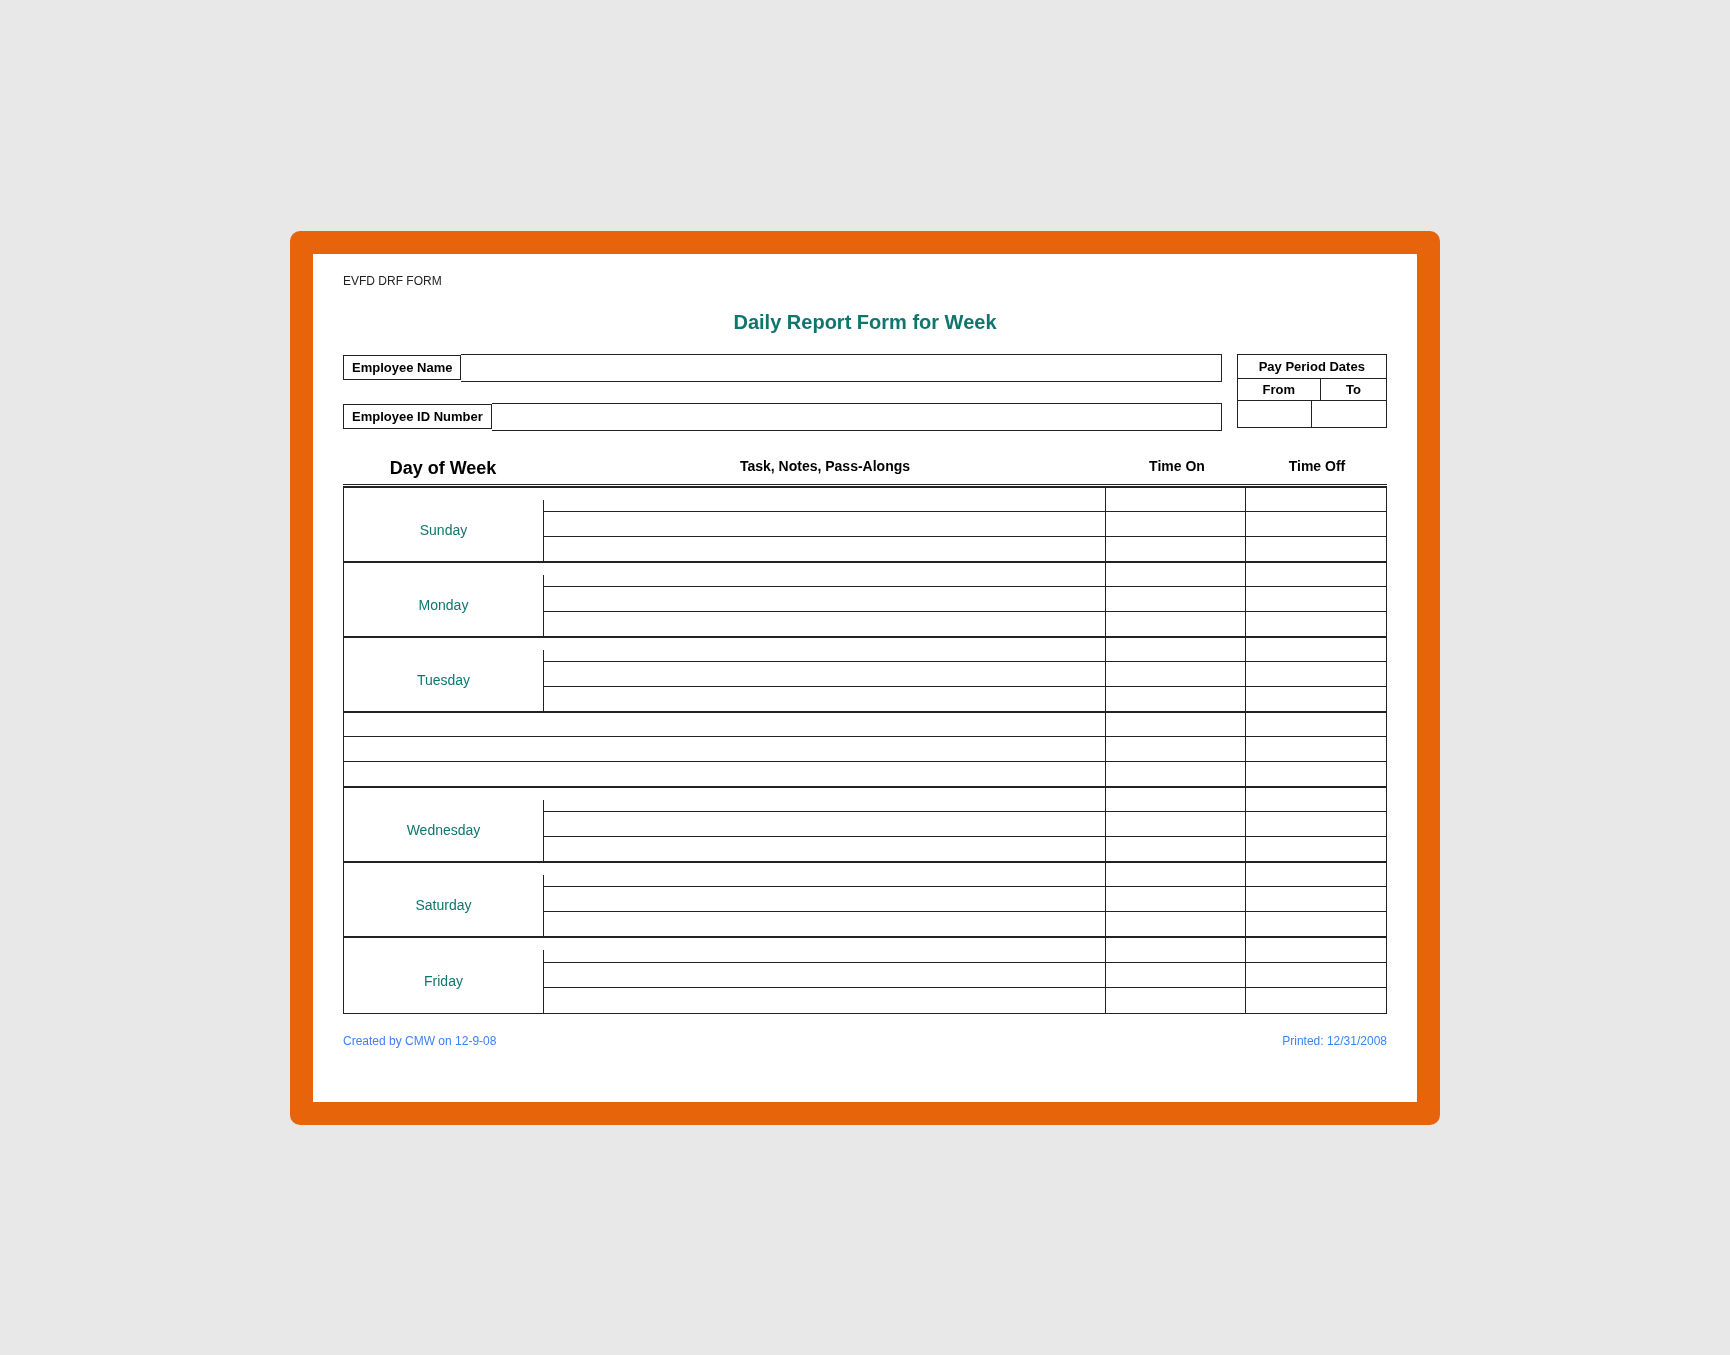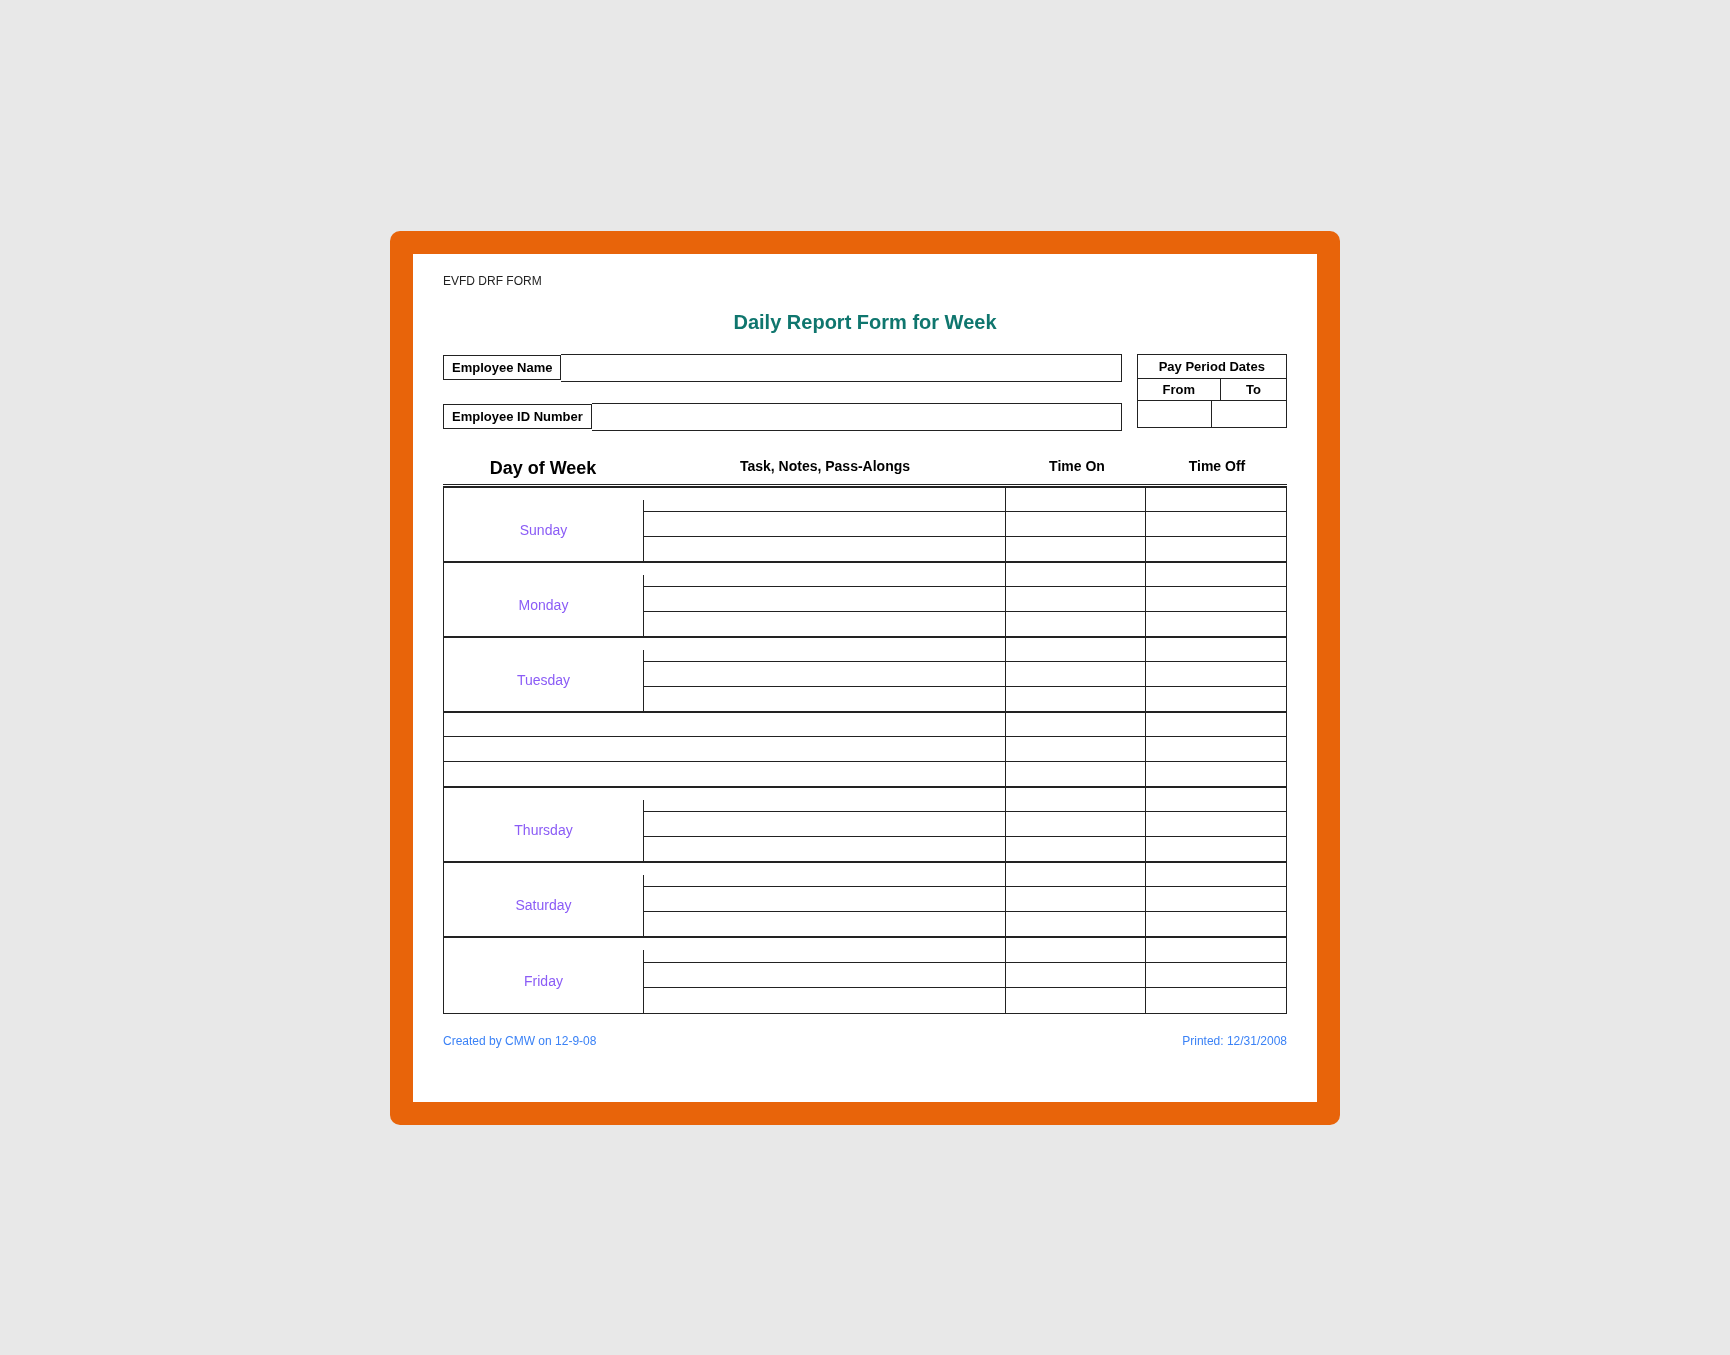--- a/index.html
+++ b/index.html
@@ -13,21 +13,21 @@
       display: flex;
       justify-content: center;
       align-items: center;
       min-height: 100vh;
       font-family: Arial, sans-serif;
     }
 
     .outer-border {
       background: #e8640a;
       padding: 20px;
-      width: 950px;
+      width: 1150px;
       min-height: 880px;
       border-radius: 10px;
     }
 
     .inner-border {
       background: #fff;
       border: 3px solid #e8640a;
       padding: 20px 30px 20px 30px;
       min-height: 854px;
       display: flex;
@@ -190,21 +190,21 @@
     .day-row:last-child {
       border-bottom: none;
     }
 
     .day-cell {
       width: 200px;
       display: flex;
       align-items: center;
       justify-content: center;
       font-size: 14px;
-      color: #8b5cf6;
+      color: #0f766e;
       border-right: 1.5px solid #222;
       padding: 5px;
       margin-top: 12px;
     }
 
     .tasks-cell {
       flex: 1;
       border-right: 1.5px solid #222;
       display: flex;
       flex-direction: column;
@@ -365,21 +365,21 @@
         <div class="time-line"></div>
         <div class="time-line"></div>
       </div>
       <div class="time-off-cell">
         <div class="time-line"></div>
         <div class="time-line"></div>
         <div class="time-line"></div>
       </div>
     </div>
         <div class="day-row">
-      <div class="day-cell">Thursday</div>
+      <div class="day-cell">Wednesday</div>
       <div class="tasks-cell">
         <div class="tasks-line"></div>
         <div class="tasks-line"></div>
         <div class="tasks-line"></div>
       </div>
       <div class="time-on-cell">
         <div class="time-line"></div>
         <div class="time-line"></div>
         <div class="time-line"></div>
       </div>

